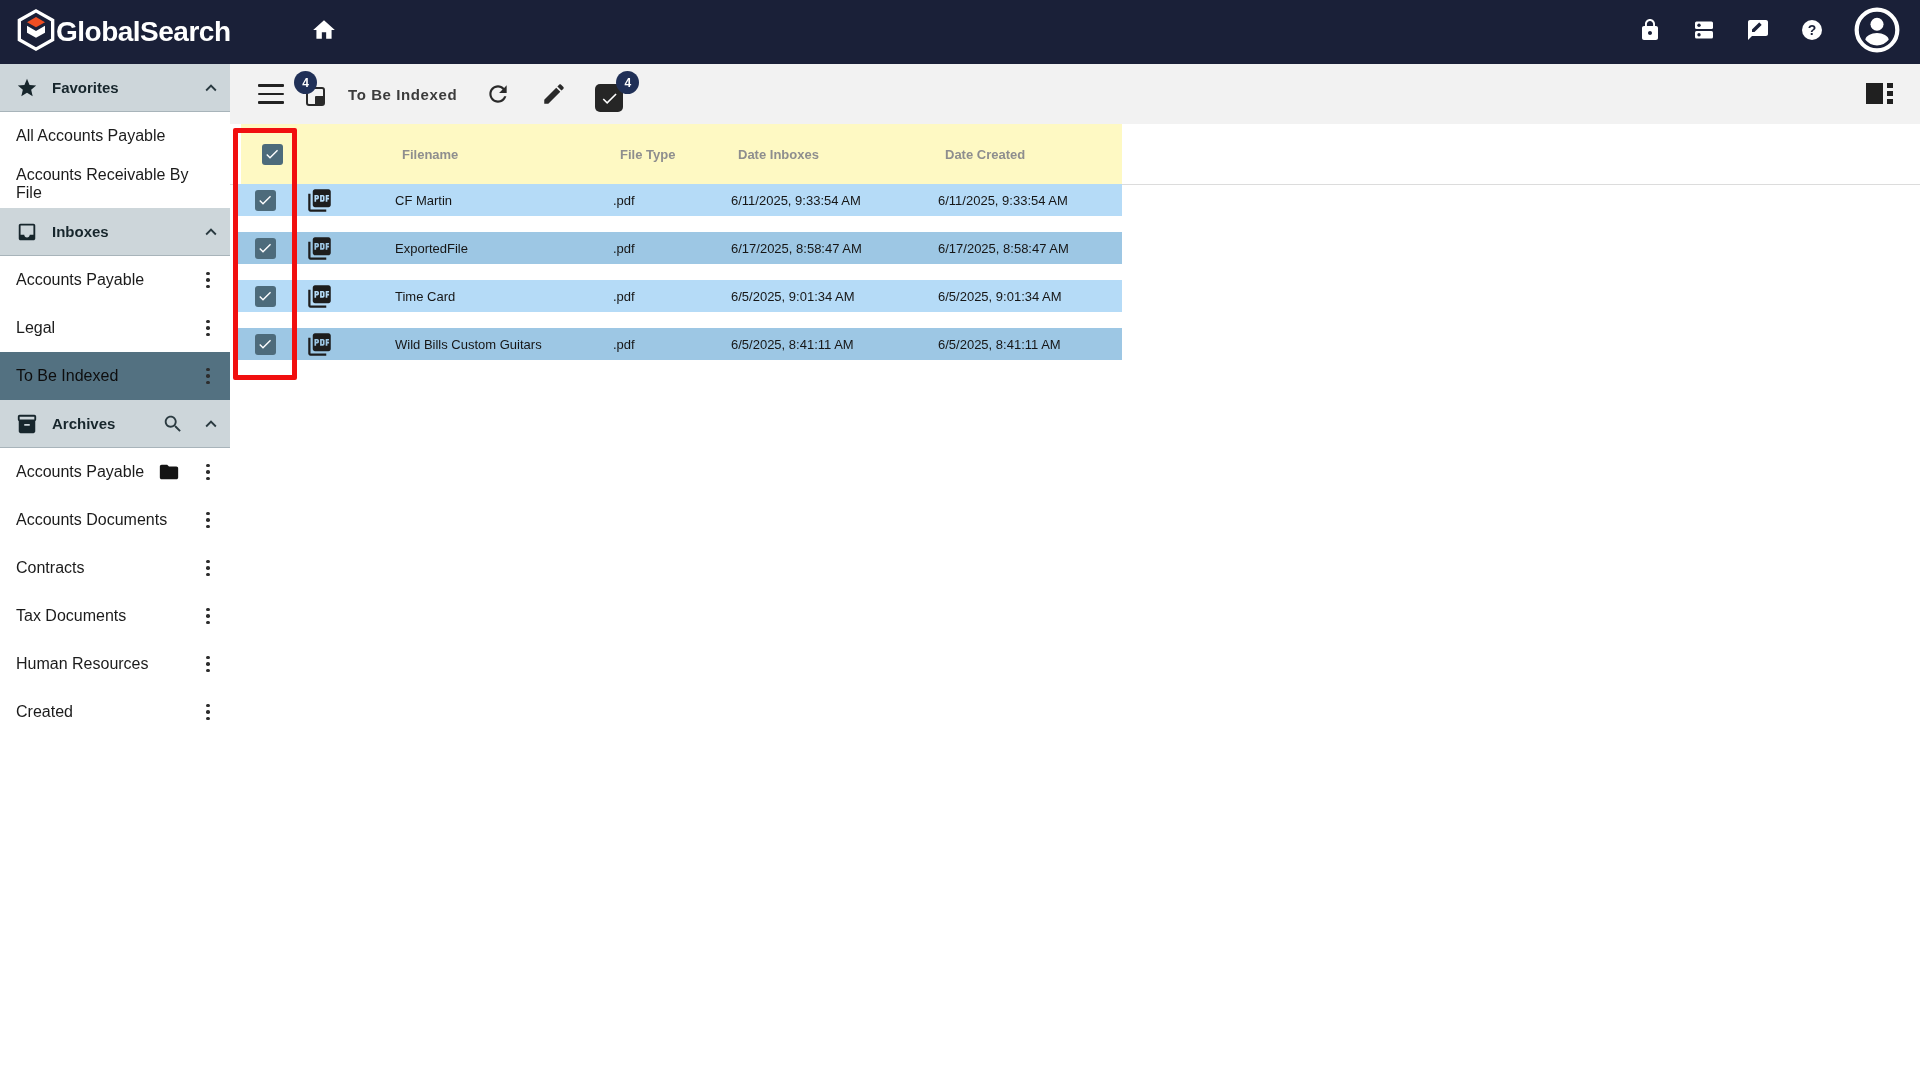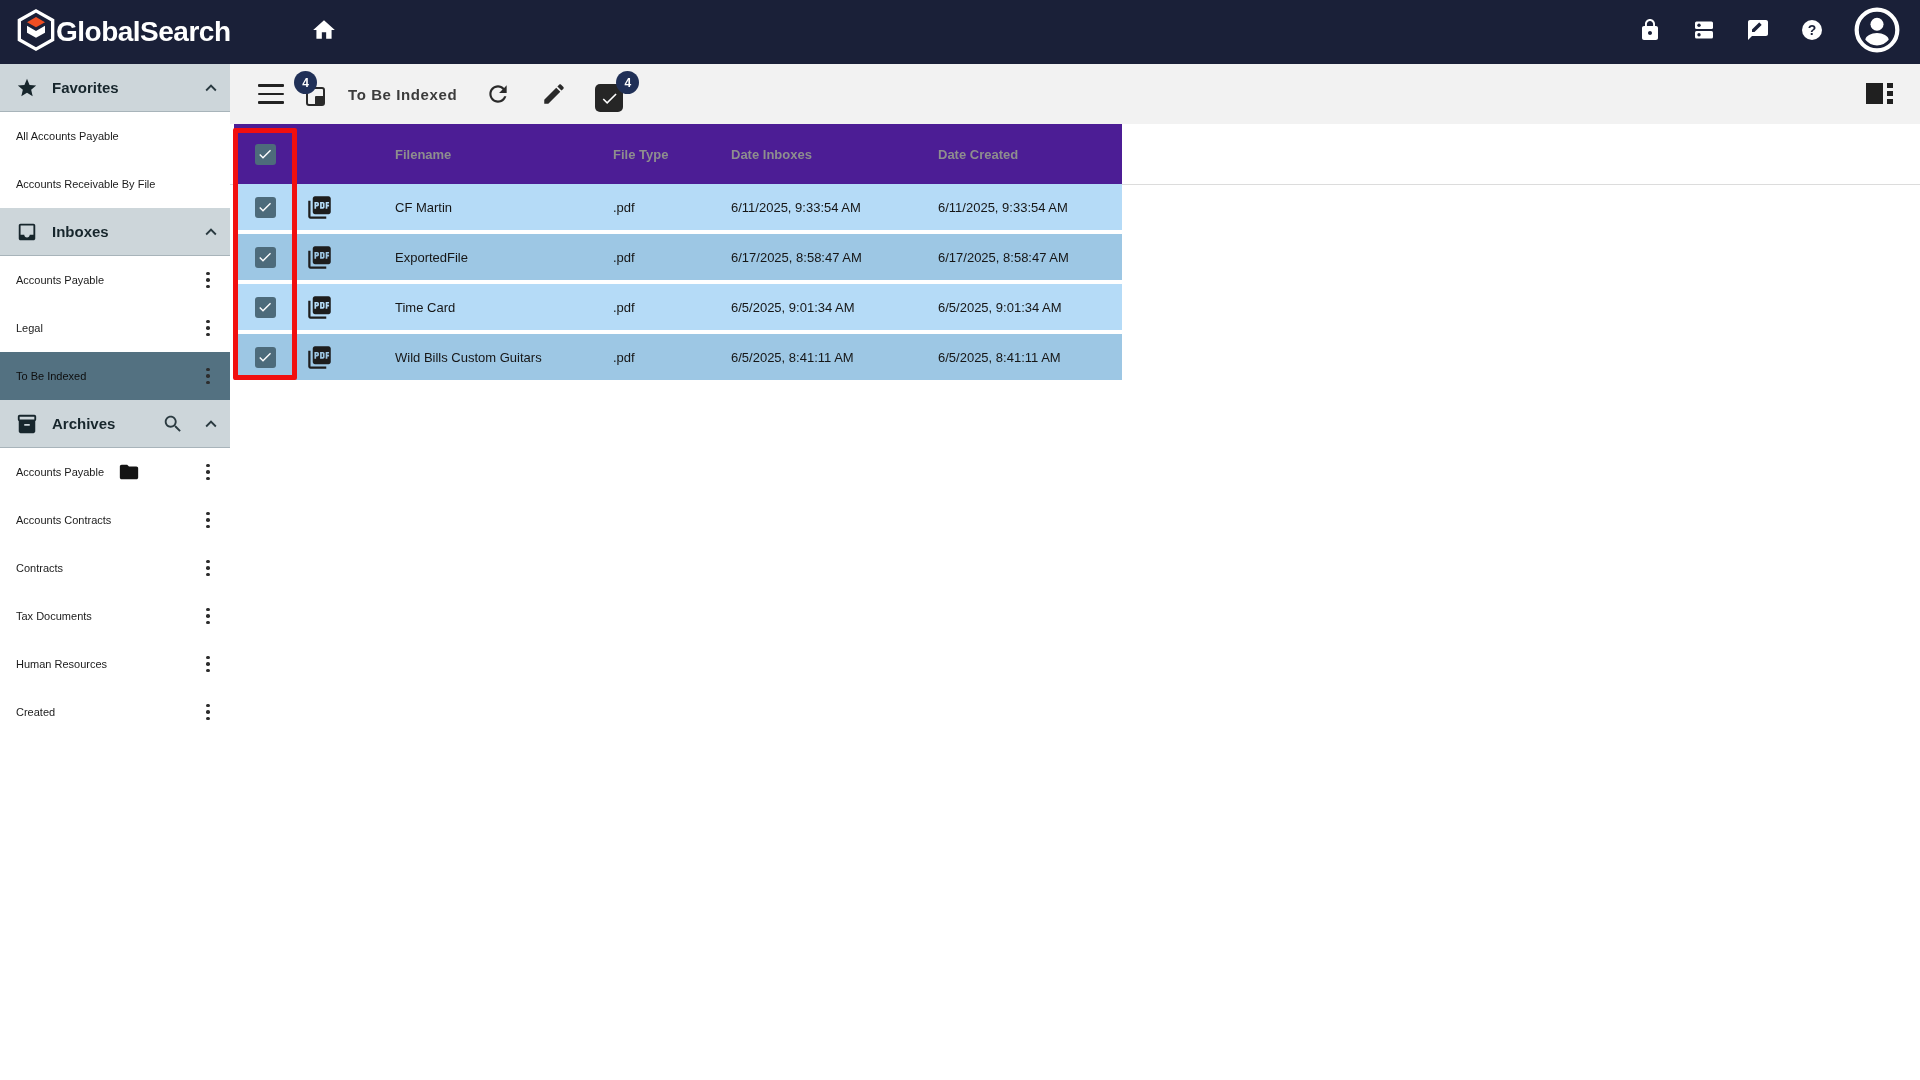--- a/index.html
+++ b/index.html
@@ -19,21 +19,21 @@
 
   
   .sidebar { position:absolute; left:0; top:64px; width:230px; height:1016px; background:#ffffff; }
   .sec-header { height:48px; background:#cdd6da; display:flex; align-items:center;
     padding:0 8px 0 16px; gap:14px; border-bottom:1px solid #a8b4ba;justify-content:flex-end; }
   .sec-header .sec-ic { width:22px; height:22px; color:#17262c; flex:0 0 auto; }
   .sec-label { font-size:15px; font-weight:bold; color:#17262c; flex:1 1 auto; }
   .sec-tools { display:flex; align-items:center; gap:16px; }
   .chev { width:22px; height:22px; color:#2a3a40; cursor:pointer; }
   .sideitem { height:48px; display:flex; align-items:center; padding:0 12px 0 16px; cursor:pointer; }
-  .sideitem .lbl { font-size:11px; color:#1b1b1b; }
+  .sideitem .lbl { font-size:16px; color:#1b1b1b; }
   .sideitem.selected { background:#537181; }
   .sideitem.selected .lbl { color:#0d0d0d; }
   .kebab { margin-left:auto; width:20px; height:22px; display:flex; flex-direction:column;
     align-items:center; justify-content:center; gap:3px; cursor:pointer; }
   .kebab i { width:3.5px; height:3.5px; border-radius:50%; background:#2d2d2d; display:block; }
   .folder-ic { width:22px; height:22px; color:#141414; margin-left:14px; }
 
   
   .toolbar { position:absolute; left:230px; top:64px; width:1690px; height:60px;
     background:#f2f2f2; display:flex; align-items:center; padding:0 26px 0 28px; }
@@ -57,23 +57,23 @@
   .selall-wrap .badge { right:-2px; top:-1px; }
   .panel-toggle { margin-left:auto; width:28px; height:22px; position:relative; cursor:pointer; }
   .panel-toggle .big { position:absolute; left:0; top:0; width:17px; height:21px; background:#202020; }
   .panel-toggle .s1,.panel-toggle .s2,.panel-toggle .s3 { position:absolute; left:21px; width:6px; height:5px; background:#202020; }
   .panel-toggle .s1{top:0} .panel-toggle .s2{top:8px} .panel-toggle .s3{top:16px}
 
   
   .thead-line { position:absolute; left:230px; top:184px; width:1690px; height:1px; background:#dcdcdc; }
   .table { position:absolute; left:234px; top:124px; width:888px; }
   .grid { display:grid; grid-template-columns:62px 99px 218px 118px 207px 184px; align-items:center; }
-  .thead { height:60px; background:#4c1d95; }
+  .thead { height:60px; background:#fef9c3;margin-left:7px; }
   .hdr { font-size:13px; font-weight:600; color:#8e8e8e; }
-  .trow { height:46px; margin-bottom:4px; cursor:pointer; }
+  .trow { height:32px; margin-bottom:16px; cursor:pointer; }
   .trow.odd { background:#b5dbf7; }
   .trow.even { background:#9dc7e4; }
   .cell-cb { display:flex; justify-content:center; }
   .checkbox { width:21px; height:21px; background:#4d6b7b; border-radius:3px;
     display:flex; align-items:center; justify-content:center; cursor:pointer; }
   .checkbox svg { width:16px; height:16px; color:#fff; }
   .cell-ic { display:flex; padding-left:10px; }
   .pdf-ic { width:27px; height:27px; color:#1d1d1d; }
   .cell-txt { font-size:13px; color:#161616; }
 
@@ -236,21 +236,21 @@
             <path d="M10 4H4c-1.1 0-1.99.9-1.99 2L2 18c0 1.1.9 2 2 2h16c1.1 0 2-.9 2-2V8c0-1.1-.9-2-2-2h-8l-2-2z"></path>
           </svg>
       </span>
       <span class="kebab">
           <i></i>
           <i></i>
           <i></i>
         </span>
     </div>
     <div class="sideitem">
-      <span class="lbl">Accounts Contracts</span>
+      <span class="lbl">Accounts Documents</span>
       <span class="kebab">
           <i></i>
           <i></i>
           <i></i>
         </span>
     </div>
     <div class="sideitem">
       <span class="lbl">Contracts</span>
       <span class="kebab">
           <i></i>

